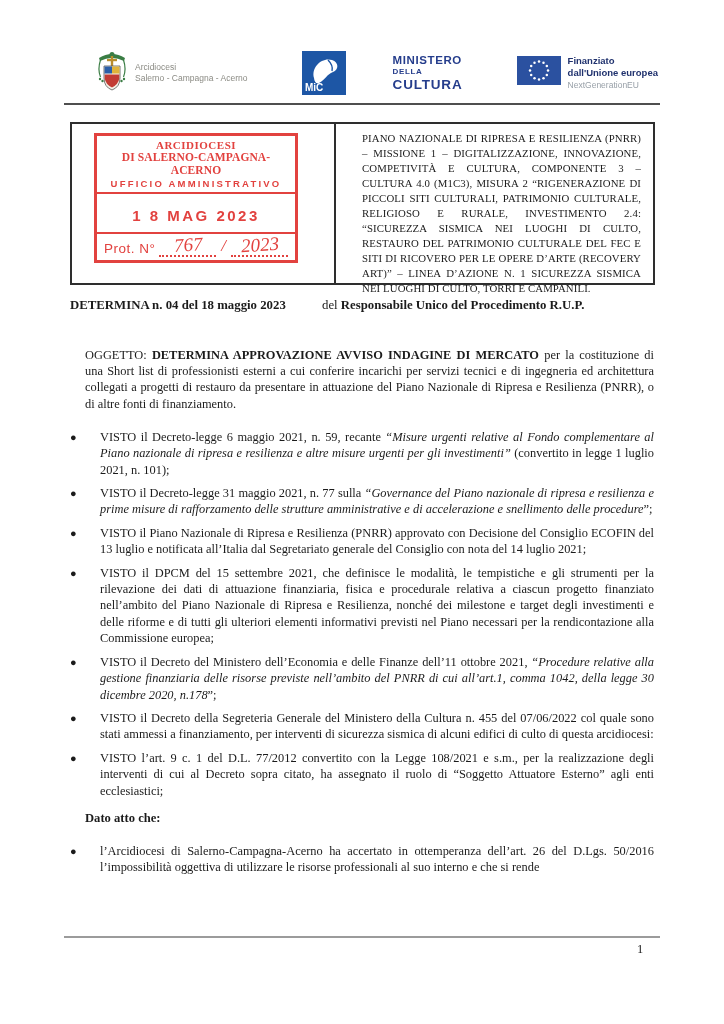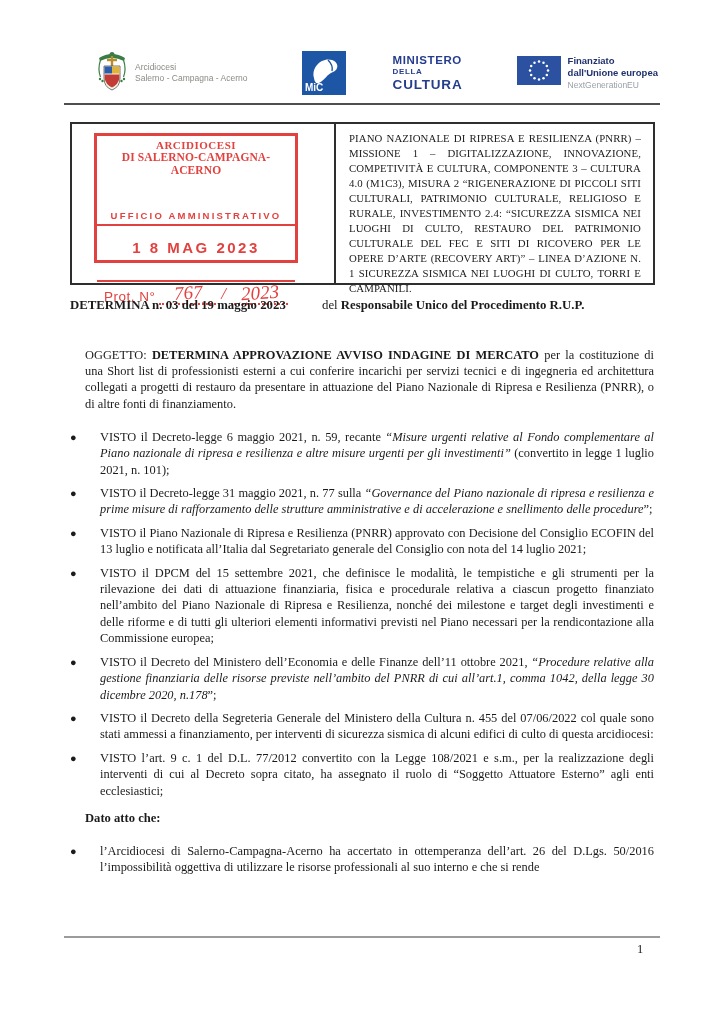--- a/index.html
+++ b/index.html
@@ -18,29 +18,29 @@
   .mic-l3{font-size:13.5px;letter-spacing:.8px;}
   .eu-text{font-family:"Liberation Sans",sans-serif;line-height:1.3;}
   .eu-l1,.eu-l2{font-size:9.5px;font-weight:bold;color:#20326e;}
   .eu-l3{font-size:8.5px;color:#98a0a8;}
   .header-rule{position:absolute;top:103px;left:64px;width:596px;height:2px;background:#4f4f4f;}
 
   
   .prot-box{position:absolute;top:122px;left:70px;width:585px;height:163px;
             border:2px solid #2e2e2e;display:flex;box-sizing:border-box;}
   .prot-left{width:262px;position:relative;flex:none;}
-  .prot-right{flex:1;border-left:2px solid #2e2e2e;padding:7px 12px 5px 13px;
+  .prot-right{flex:1;border-left:2px solid #2e2e2e;padding:7px 12px 5px 26px;
               font-size:10.8px;line-height:15px;text-align:justify;letter-spacing:.1px;}
   .stamp{position:absolute;left:22px;top:9px;width:204px;height:130px;
          border:3px solid #e2423f;color:#e2423f;box-sizing:border-box;background:rgba(255,255,255,0);}
   .stamp-org{text-align:center;border-bottom:2.5px solid #e2423f;padding:3px 2px 3px;}
   .stamp-org-l1{font-weight:bold;font-size:11px;letter-spacing:.5px;line-height:1.1;}
   .stamp-org-l2{font-weight:bold;font-size:11.5px;letter-spacing:.1px;line-height:1.15;}
-  .stamp-org-l3{font-family:"Liberation Sans",sans-serif;font-weight:bold;font-size:9.5px;letter-spacing:2.2px;line-height:1.25;margin-top:32px;}
-  .stamp-date{text-align:center;border-bottom:2.5px solid #e2423f;padding:13px 0 24px;
+  .stamp-org-l3{font-family:"Liberation Sans",sans-serif;font-weight:bold;font-size:9.5px;letter-spacing:2.2px;line-height:1.25;}
+  .stamp-date{text-align:center;border-bottom:2.5px solid #e2423f;padding:13px 0 8px;
               font-family:"Liberation Sans",sans-serif;font-weight:bold;font-size:15px;letter-spacing:2.5px;}
   .stamp-prot{display:flex;align-items:flex-end;padding:1px 7px 5px;gap:4px;}
   .prot-label{font-family:"Liberation Sans",sans-serif;font-size:13.5px;letter-spacing:.5px;padding-bottom:1px;}
   .hand{font-style:italic;font-size:19px;display:inline-block;transform:rotate(-4deg);line-height:1;}
   .dotted-wrap{flex:1;border-bottom:2px dotted #e2423f;text-align:center;padding-bottom:0px;}
   .hand-sep{font-style:italic;font-size:17px;padding:0 1px 1px;}
 
   
   .main{position:absolute;top:298px;left:70px;width:584px;}
   .determina-line{position:relative;font-size:12.8px;height:18px;}
@@ -154,21 +154,21 @@
           <span class="dotted-wrap"><span class="hand">2023</span></span>
         </div>
       </div>
     </div>
     <div class="prot-right">PIANO NAZIONALE DI RIPRESA E RESILIENZA (PNRR) – MISSIONE 1 – DIGITALIZZAZIONE, INNOVAZIONE, COMPETIVITÀ E CULTURA, COMPONENTE 3 – CULTURA 4.0 (M1C3), MISURA 2 “RIGENERAZIONE DI PICCOLI SITI CULTURALI, PATRIMONIO CULTURALE, RELIGIOSO E RURALE, INVESTIMENTO 2.4: “SICUREZZA SISMICA NEI LUOGHI DI CULTO, RESTAURO DEL PATRIMONIO CULTURALE DEL FEC E SITI DI RICOVERO PER LE OPERE D’ARTE (RECOVERY ART)” – LINEA D’AZIONE N. 1 SICUREZZA SISMICA NEI LUOGHI DI  CULTO, TORRI E CAMPANILI.</div>
   </div>
 
   <div class="main">
 
     <div class="determina-line">
-      <span class="det-title">DETERMINA n. 03 del 19 maggio 2023</span>
+      <span class="det-title">DETERMINA n. 04 del 18 maggio 2023</span>
       <span class="det-right"><span>del </span><span class="det-resp">Responsabile Unico del Procedimento R.U.P.</span></span>
     </div>
 
     <div class="oggetto"><span>OGGETTO: </span><span class="seg-bold">DETERMINA APPROVAZIONE AVVISO INDAGINE DI MERCATO</span><span> per la costituzione di una Short list di professionisti esterni a cui conferire incarichi per servizi tecnici e di ingegneria ed architettura collegati a progetti di restauro da presentare in attuazione del Piano Nazionale di Ripresa e Resilienza (PNRR), o di altre fonti di finanziamento.</span></div>
 
     <div class="bullets" id="visto-list">
         <div class="bullet-row">
           <span class="bullet-dot">●</span>
           <div class="bullet-text"><span>VISTO il Decreto-legge 6 maggio 2021, n. 59, recante </span><span class="seg-italic">“Misure urgenti relative al Fondo complementare al Piano nazionale di ripresa e resilienza e altre misure urgenti per gli investimenti”</span><span> (convertito in legge 1 luglio 2021, n. 101);</span></div>
         </div>

